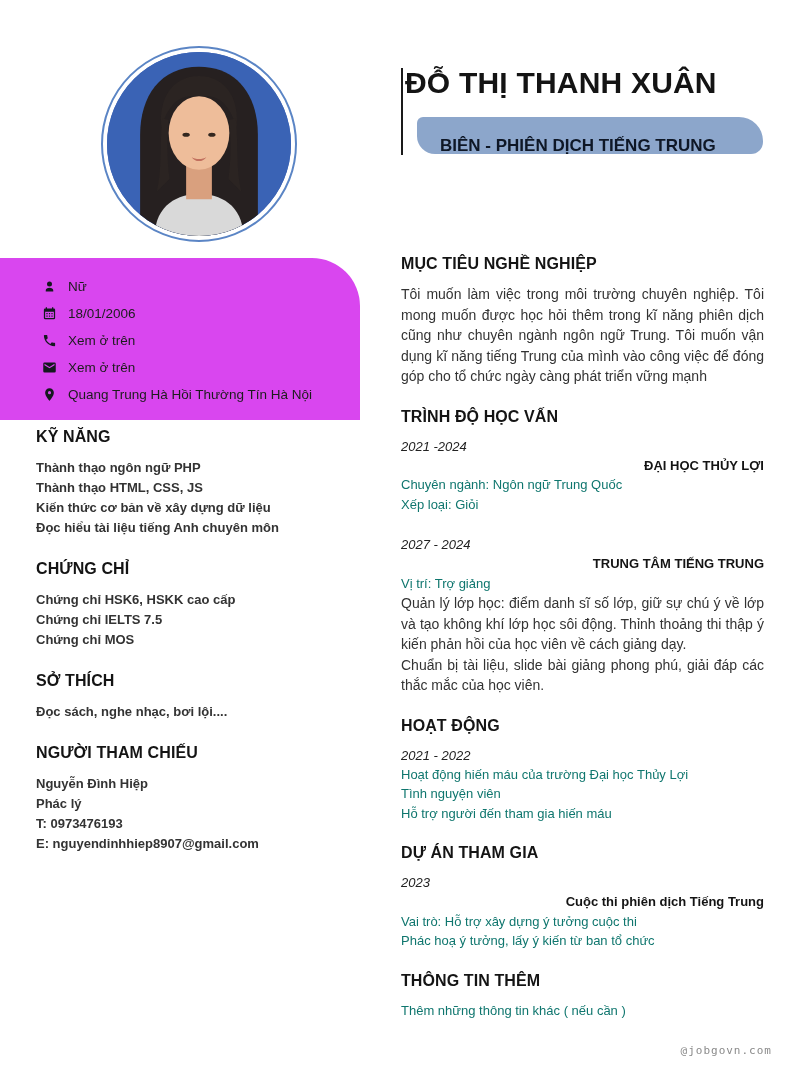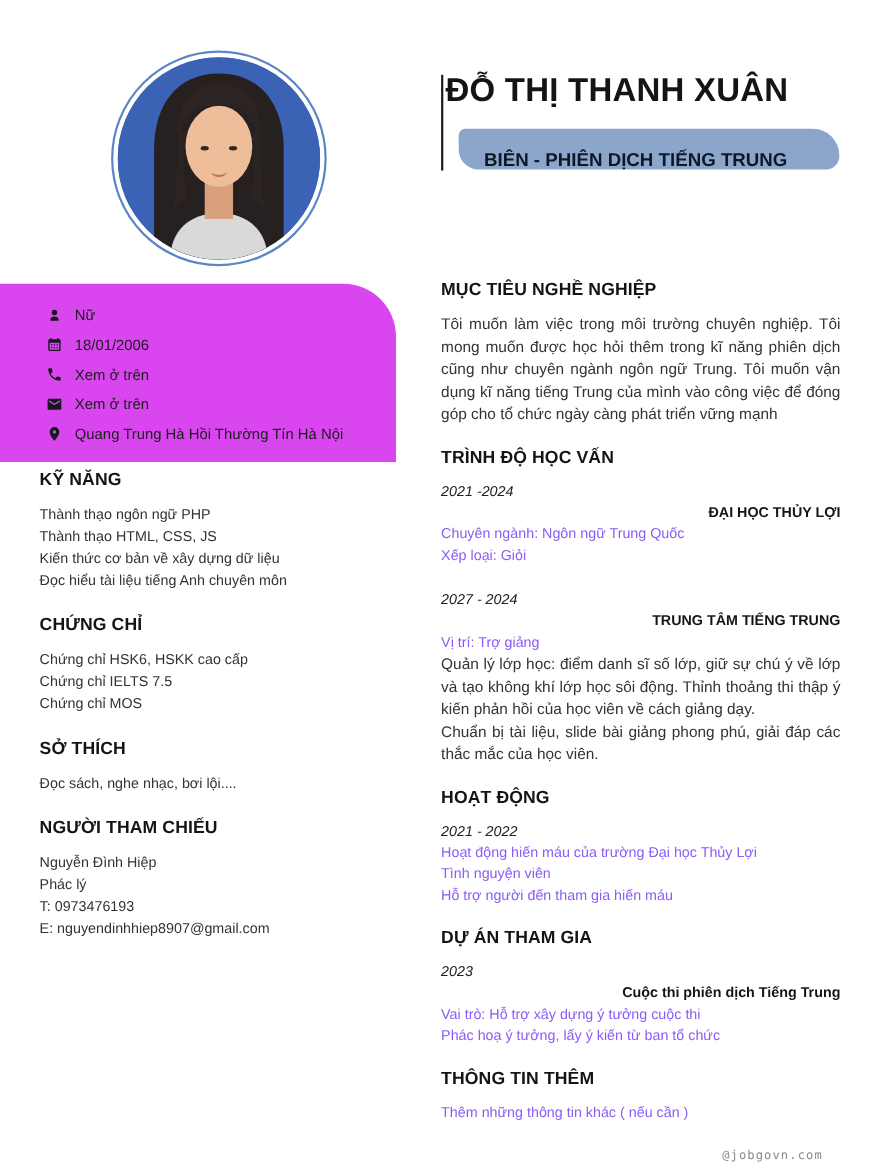--- a/index.html
+++ b/index.html
@@ -43,28 +43,28 @@
 
   
   .left-col  { position:absolute; left:36px;  top:428px; width:326px; }
   .right-col { position:absolute; left:401px; top:255px; width:363px; }
 
   .sec-h { margin:0 0 12px; font-size:16px; font-weight:bold; color:#141414; letter-spacing:0.1px; }
   .left-col section { margin-bottom:22px; }
   .right-col section { margin-bottom:21px; }
   .right-col .sec-h { margin-bottom:11px; }
 
-  .line   { font-size:13px; color:#333; line-height:20px; }
-  .rline  { font-size:13px; color:#8b5cf6; line-height:19.5px; }
+  .line   { font-size:13px; color:#333; line-height:20px;font-weight:bold; }
+  .rline  { font-size:13px; color:#0f766e; line-height:19.5px; }
   .period { font-size:13px; font-style:italic; color:#222; line-height:19px; }
   .org    { font-size:13px; font-weight:bold; color:#141414; line-height:19.5px;text-align:right; }
   .body-just { font-size:14px; color:#333; line-height:20.5px; text-align:justify; margin:0; }
 
   .watermark {
-    position:absolute; right:52px; top:1044px;
+    position:absolute; right:28px; top:1044px;
     font-family:"DejaVu Sans Mono", monospace; font-size:11px; color:#8a8a8a; letter-spacing:1px;
   }
 </style>
 </head>
 <body>
 
 <div class="page">
 
   <div class="photo-ring">
     <div class="photo">

